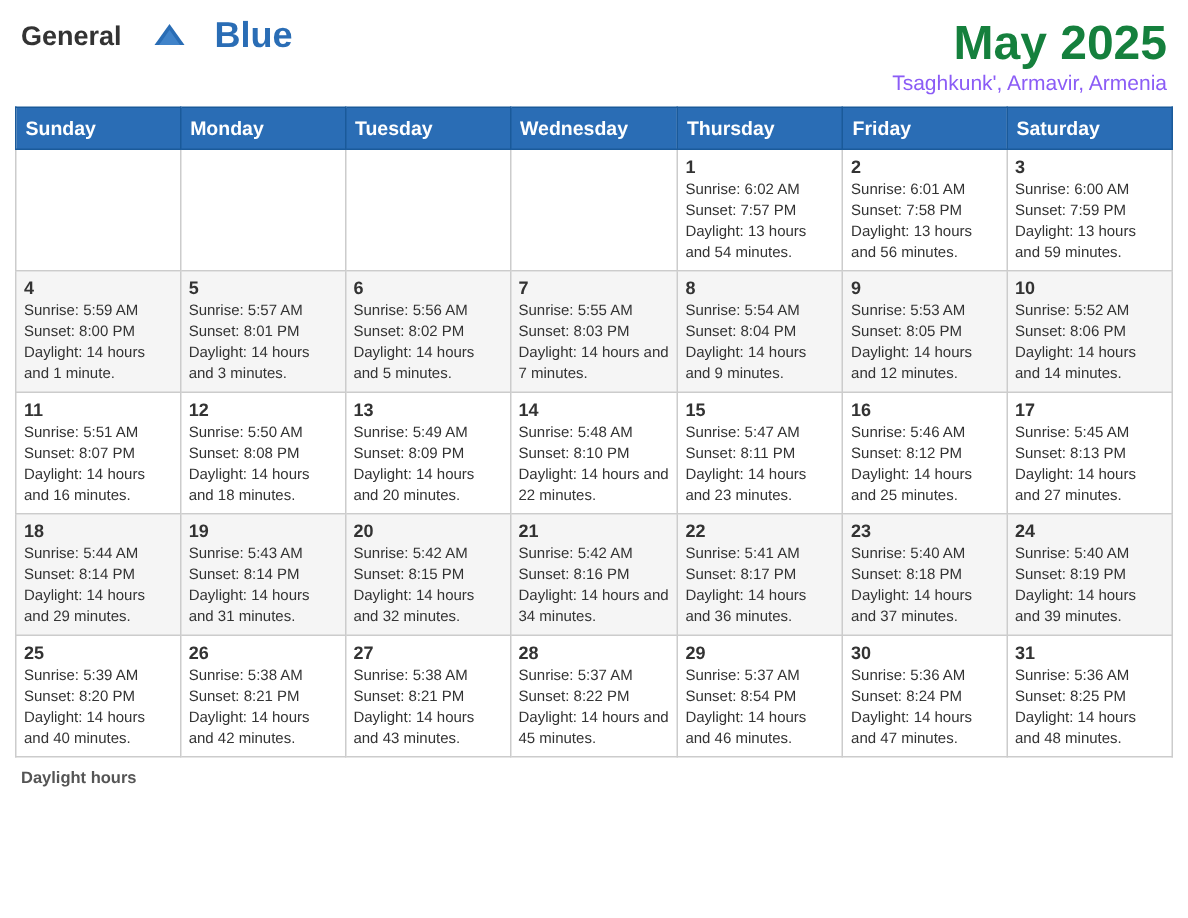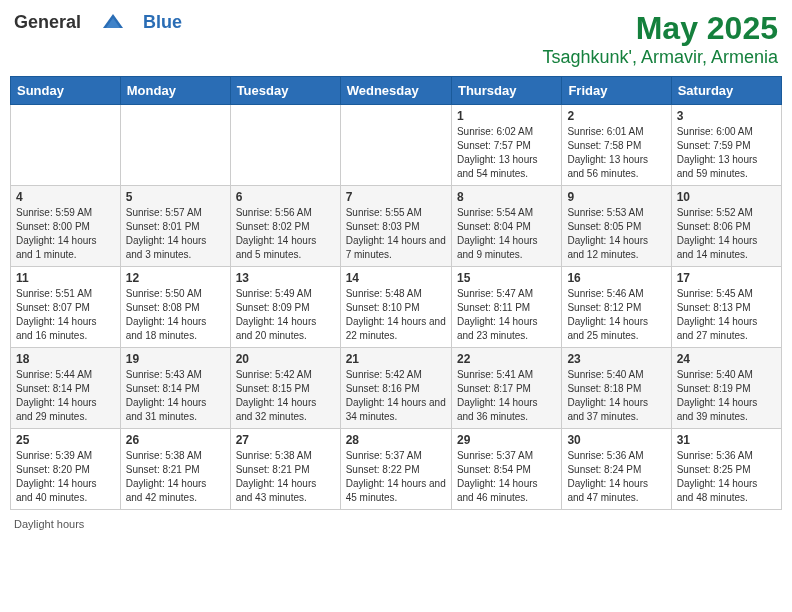--- a/index.html
+++ b/index.html
@@ -21,40 +21,40 @@
       display: flex;
       align-items: center;
       gap: 18px;
     }
     .logo-text-general {
       font-size: 18px;
       font-weight: bold;
       color: #333;
     }
     .logo-text-blue {
-      font-size: 18px;
+      font-size: 24px;
       font-weight: bold;
       color: #2a6db5;
     }
     .logo-icon {
       width: 24px;
       height: 24px;
       margin-left: 2px;
     }
     .title-block {
       text-align: right;
     }
     .month-title {
       font-size: 32px;
       font-weight: bold;
       color: #15803d;
     }
     .subtitle {
-      font-size: 18px;
-      color: #15803d;
+      font-size: 14px;
+      color: #8b5cf6;
     }
     .calendar {
       width: 100%;
       border-collapse: collapse;
       border-radius: 18px;
     }
     .calendar th {
       background-color: #2a6db5;
       color: #fff;
       text-align: left;
@@ -91,20 +91,21 @@
       color: #333;
     }
     .empty-cell {
       background: #fff !important;
     }
     .footer {
       margin-top: 8px;
       font-size: 11px;
       color: #555;
       padding-left: 4px;
+      font-weight: bold;
     }
   </style>
 </head>
 <body>
 
 <div class="header">
   <div class="logo">
     <span class="logo-text-general">General</span>
     <svg class="logo-icon" viewBox="0 0 24 24" xmlns="http://www.w3.org/2000/svg">
       <polygon points="12,4 22,18 2,18" fill="#2a6db5"></polygon>

